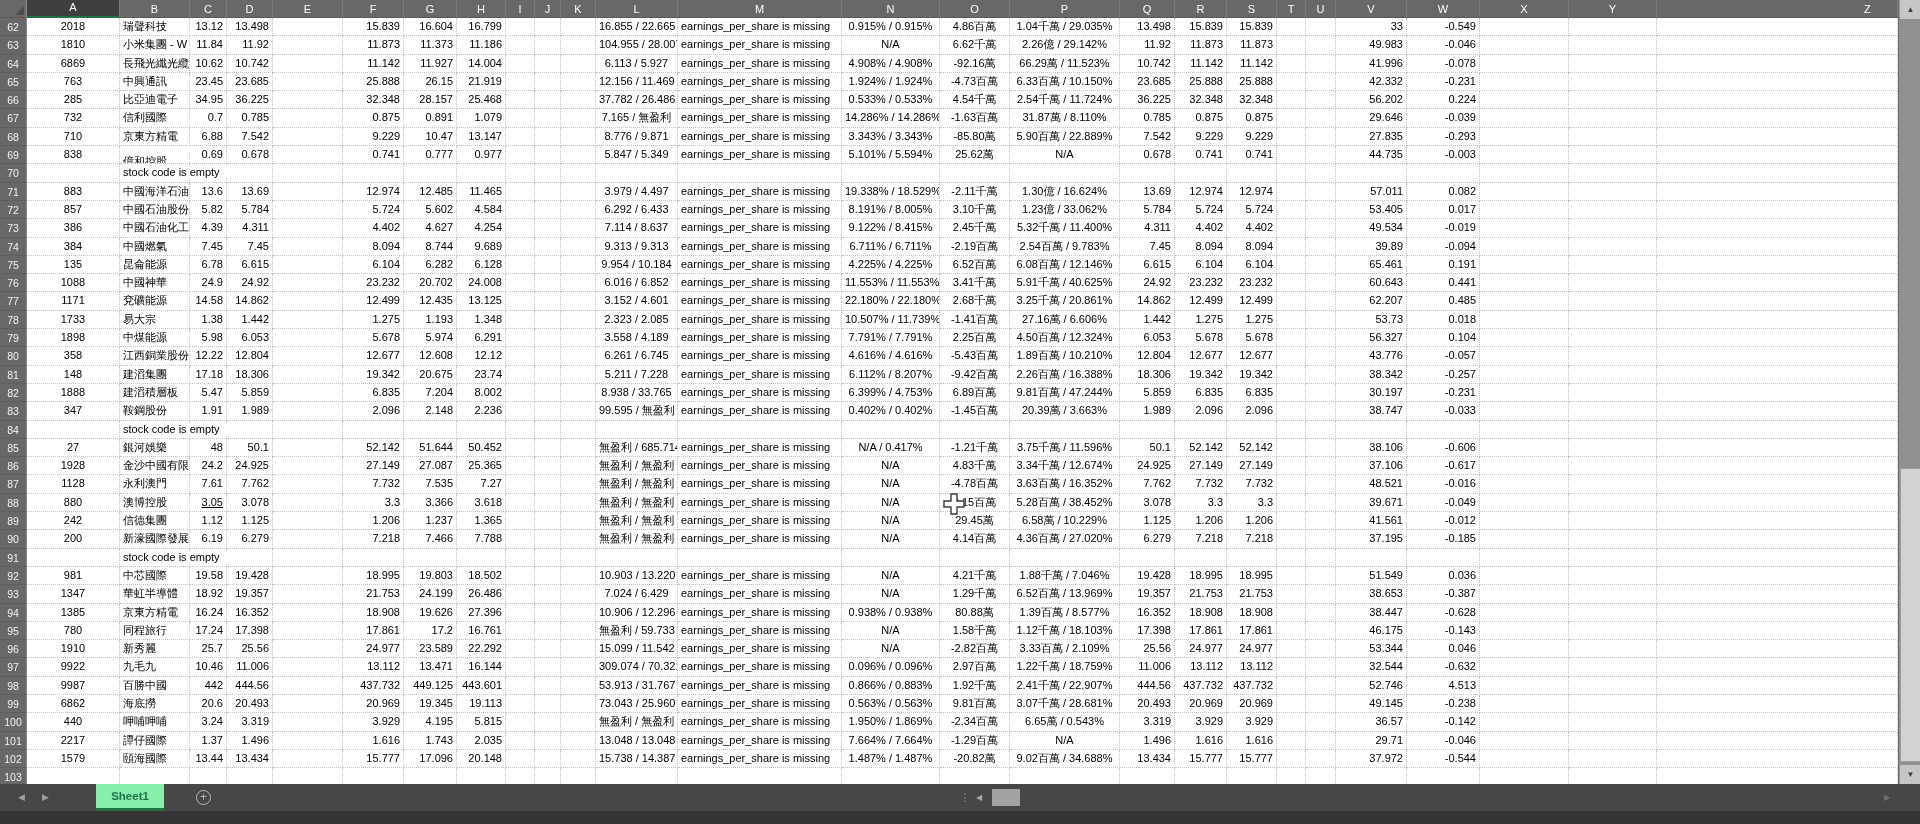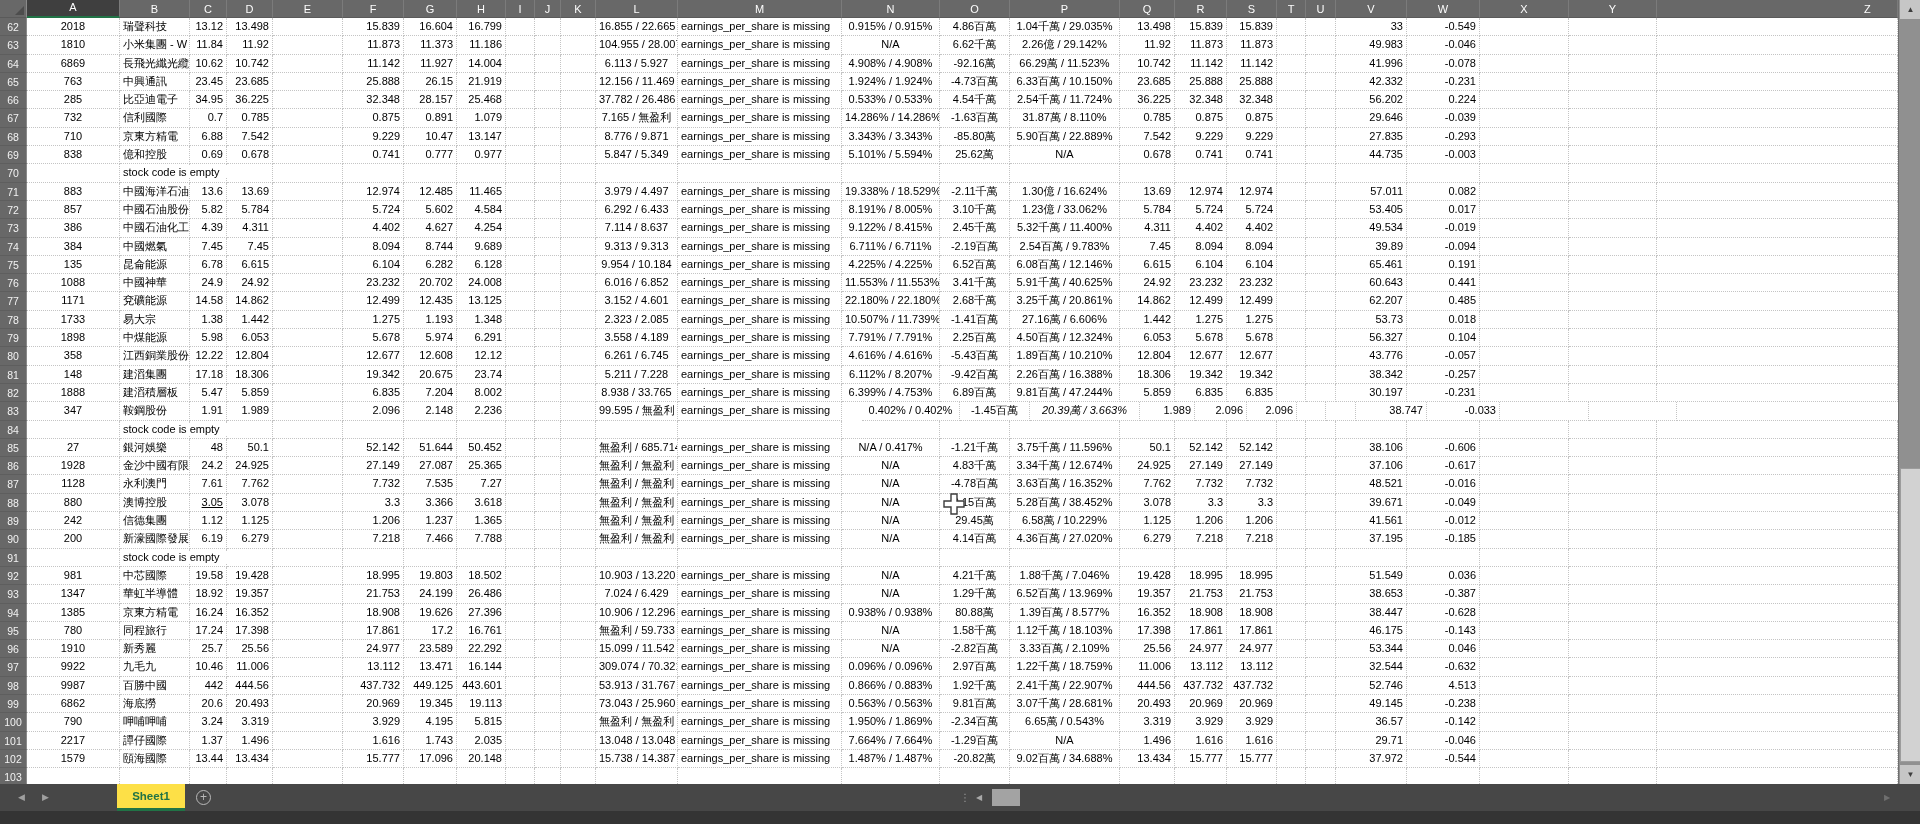--- a/index.html
+++ b/index.html
@@ -27,21 +27,21 @@
   
   .vscroll{position:absolute;left:1898px;top:0;width:22px;height:784px;background:#909090;border-left:1px solid #6e6e6e;}
   .vbtn{position:absolute;left:1px;width:21px;height:19px;background:#c6c6c6;color:#3d3d3d;
         font-size:8px;text-align:center;line-height:19px;}
   .vbtn.up{top:0;} .vbtn.down{top:765px;}
   .vthumb{position:absolute;left:1px;top:468px;width:21px;height:294px;background:#d2d2d2;border:1px solid #9c9c9c;}
   
   .tabbar{position:absolute;left:0;top:784px;width:1920px;height:27px;background:#474747;}
   .tnav{position:absolute;top:0;height:27px;line-height:27px;color:#9f9f9f;font-size:9px;}
   .tnav.l{left:18px;} .tnav.r{left:42px;}
-  .sheettab{position:absolute;left:117px;top:0;width:68px;height:27px;background:#fde047;
+  .sheettab{position:absolute;left:96px;top:0;width:68px;height:27px;background:#86efac;
             border-bottom:3px solid #217346;text-align:center;line-height:24px;
             color:#217346;font-weight:bold;font-size:11.5px;}
   .addsheet{position:absolute;left:196px;top:6px;width:15px;height:15px;border:1.5px solid #b9b9b9;
             border-radius:50%;color:#b9b9b9;font-size:12px;line-height:12px;text-align:center;}
   .splitter{position:absolute;left:960px;top:0;height:27px;line-height:27px;color:#9c9c9c;font-size:10px;}
   .harrow{position:absolute;top:0;height:27px;line-height:27px;font-size:8px;color:#a8a8a8;}
   .harrow.hl{left:976px;} .harrow.hr{left:1884px;color:#6f6f6f;}
   .hthumb{position:absolute;left:992px;top:5px;width:28px;height:17px;background:#a3a3a3;}
   .bottomstrip{position:absolute;left:0;top:811px;width:1920px;height:13px;background:#343434;}
   
@@ -282,21 +282,21 @@
           <div class="cell al" style="width: 30px;"></div>
           <div class="cell ar" style="width: 71px;"><span>27.835</span></div>
           <div class="cell ar" style="width: 73px;"><span>-0.293</span></div>
           <div class="cell al" style="width: 89px;"></div>
           <div class="cell al" style="width: 88px;"></div>
           <div class="cell al" style="width: 241px;"></div>
         </div>
         <div class="rowline">
           <div class="gut">69</div>
           <div class="cell ac" style="width: 93px;"><span>838</span></div>
-          <div class="cell al" style="width: 70px;"><span>億和控股</span></div>
+          <div class="cell al" style="width: 70px; margin-top: 7px;"><span>億和控股</span></div>
           <div class="cell ar" style="width: 37px;"><span>0.69</span></div>
           <div class="cell ar" style="width: 46px;"><span>0.678</span></div>
           <div class="cell al" style="width: 70px;"></div>
           <div class="cell ar" style="width: 61px;"><span>0.741</span></div>
           <div class="cell ar" style="width: 53px;"><span>0.777</span></div>
           <div class="cell ar" style="width: 49px;"><span>0.977</span></div>
           <div class="cell al" style="width: 29px;"></div>
           <div class="cell al" style="width: 26px;"></div>
           <div class="cell al" style="width: 35px;"></div>
           <div class="cell ac" style="width: 82px;"><span>5.847 / 5.349</span></div>
@@ -700,23 +700,23 @@
           <div class="cell ar" style="width: 46px;"><span>1.989</span></div>
           <div class="cell al" style="width: 70px;"></div>
           <div class="cell ar" style="width: 61px;"><span>2.096</span></div>
           <div class="cell ar" style="width: 53px;"><span>2.148</span></div>
           <div class="cell ar" style="width: 49px;"><span>2.236</span></div>
           <div class="cell al" style="width: 29px;"></div>
           <div class="cell al" style="width: 26px;"></div>
           <div class="cell al" style="width: 35px;"></div>
           <div class="cell ac" style="width: 82px;"><span>99.595 / 無盈利</span></div>
           <div class="cell al" style="width: 164px;"><span>earnings_per_share is missing</span></div>
-          <div class="cell ac" style="width: 98px; margin-left: 20px;"><span>0.402% / 0.402%</span></div>
+          <div class="cell ac" style="width: 98px;"><span>0.402% / 0.402%</span></div>
           <div class="cell ac" style="width: 70px;"><span>-1.45百萬</span></div>
-          <div class="cell ac" style="width: 110px; font-style: italic;"><span>20.39萬 / 3.663%</span></div>
+          <div class="cell ac" style="width: 110px;"><span>20.39萬 / 3.663%</span></div>
           <div class="cell ar" style="width: 55px;"><span>1.989</span></div>
           <div class="cell ar" style="width: 52px;"><span>2.096</span></div>
           <div class="cell ar" style="width: 50px;"><span>2.096</span></div>
           <div class="cell al" style="width: 29px;"></div>
           <div class="cell al" style="width: 30px;"></div>
           <div class="cell ar" style="width: 71px;"><span>38.747</span></div>
           <div class="cell ar" style="width: 73px;"><span>-0.033</span></div>
           <div class="cell al" style="width: 89px;"></div>
           <div class="cell al" style="width: 88px;"></div>
           <div class="cell al" style="width: 241px;"></div>
@@ -1180,21 +1180,21 @@
           <div class="cell al" style="width: 29px;"></div>
           <div class="cell al" style="width: 30px;"></div>
           <div class="cell ar" style="width: 71px;"><span>49.145</span></div>
           <div class="cell ar" style="width: 73px;"><span>-0.238</span></div>
           <div class="cell al" style="width: 89px;"></div>
           <div class="cell al" style="width: 88px;"></div>
           <div class="cell al" style="width: 241px;"></div>
         </div>
         <div class="rowline">
           <div class="gut">100</div>
-          <div class="cell ac" style="width: 93px;"><span>790</span></div>
+          <div class="cell ac" style="width: 93px;"><span>440</span></div>
           <div class="cell al" style="width: 70px;"><span>呷哺呷哺</span></div>
           <div class="cell ar" style="width: 37px;"><span>3.24</span></div>
           <div class="cell ar" style="width: 46px;"><span>3.319</span></div>
           <div class="cell al" style="width: 70px;"></div>
           <div class="cell ar" style="width: 61px;"><span>3.929</span></div>
           <div class="cell ar" style="width: 53px;"><span>4.195</span></div>
           <div class="cell ar" style="width: 49px;"><span>5.815</span></div>
           <div class="cell al" style="width: 29px;"></div>
           <div class="cell al" style="width: 26px;"></div>
           <div class="cell al" style="width: 35px;"></div>

